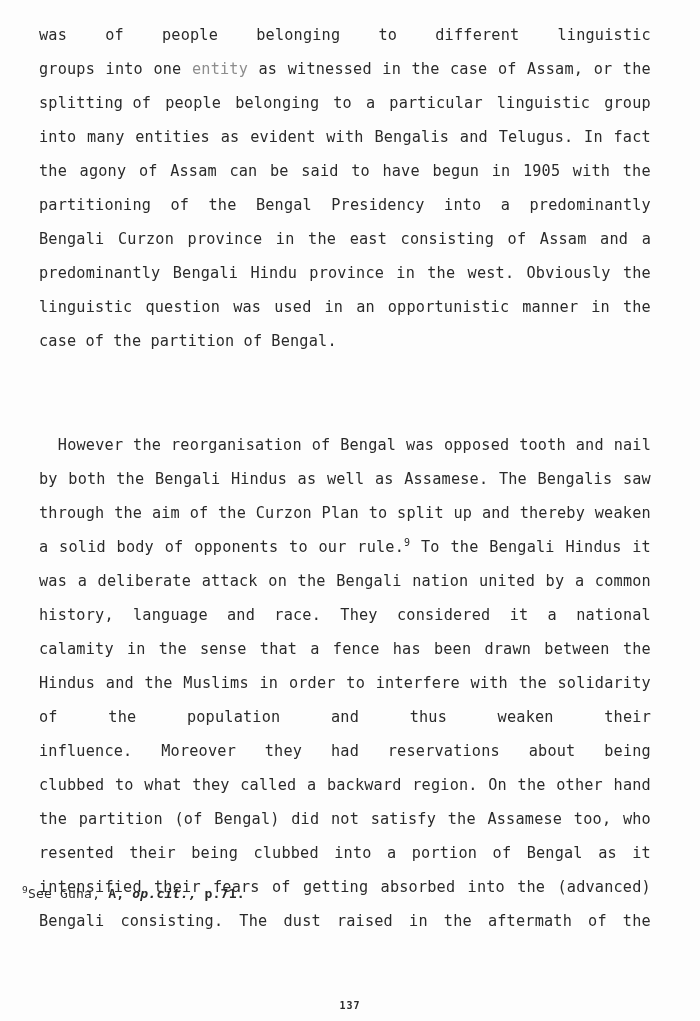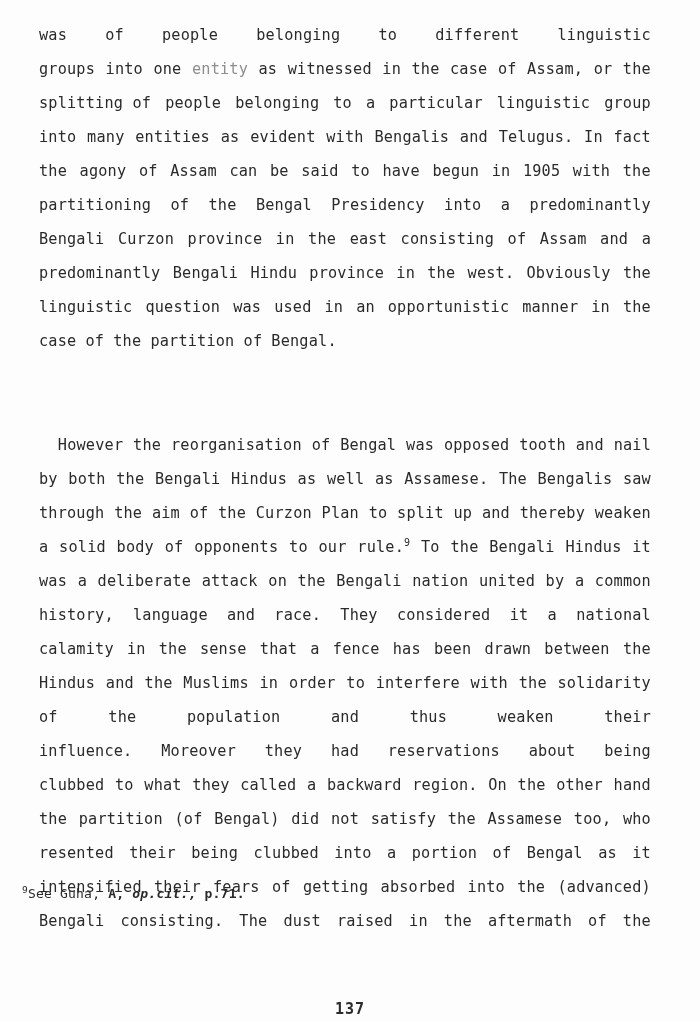--- a/index.html
+++ b/index.html
@@ -108,21 +108,21 @@
     font-style: italic;
   }
 
   
   .page-number {
     position: absolute;
     left: 0;
     top: 1000px;
     width: 700px;
     text-align: center;
-    font-size: 15px;
+    font-size: 10px;
     font-weight: bold;
     letter-spacing: 1px;
   }
 </style>
 </head>
 <body>
 
 <div class="page">
 
   <div class="body-block">

